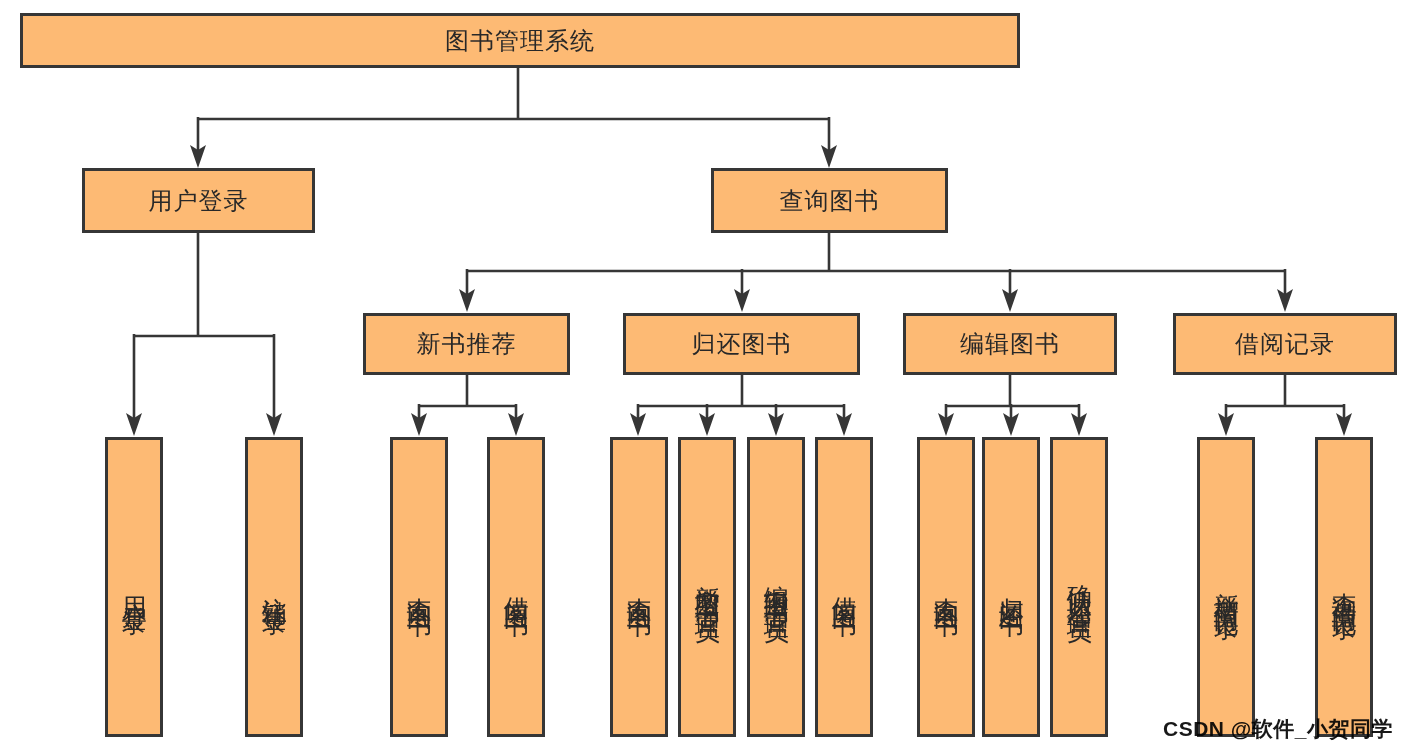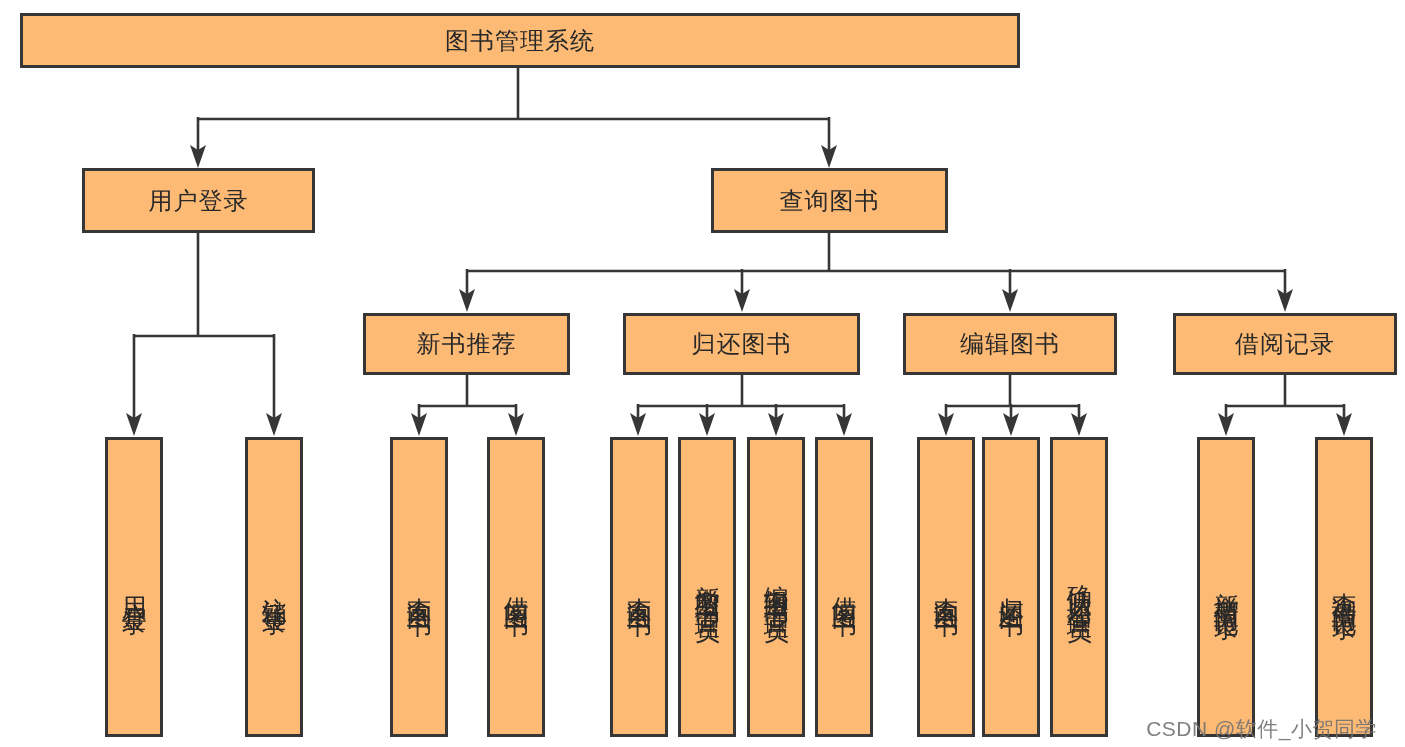--- a/index.html
+++ b/index.html
@@ -26,26 +26,27 @@
   .leaf span {
     writing-mode: vertical-rl;
     text-orientation: mixed;
     font-size: 25px;
     letter-spacing: 5px;
     line-height: 1.1;
   }
   .watermark {
     position: absolute;
     top: 715px;
-    right: 28px;
+    right: 12px;
     font-size: 21px;
-    color: #737373;
+    color: #000000;
     letter-spacing: 0.5px;
     opacity: 0.9;
     white-space: nowrap;
+    font-weight: bold;
   }
 </style>
 </head>
 <body>
 
 <div class="stage">
 
   <svg width="1405" height="747" viewBox="0 0 1405 747">
     <g stroke="#363636" stroke-width="2.6" fill="none">
       <path d="M518 68 V119 M198 119 H829 M198 117 V150 M829 117 V150"></path>

